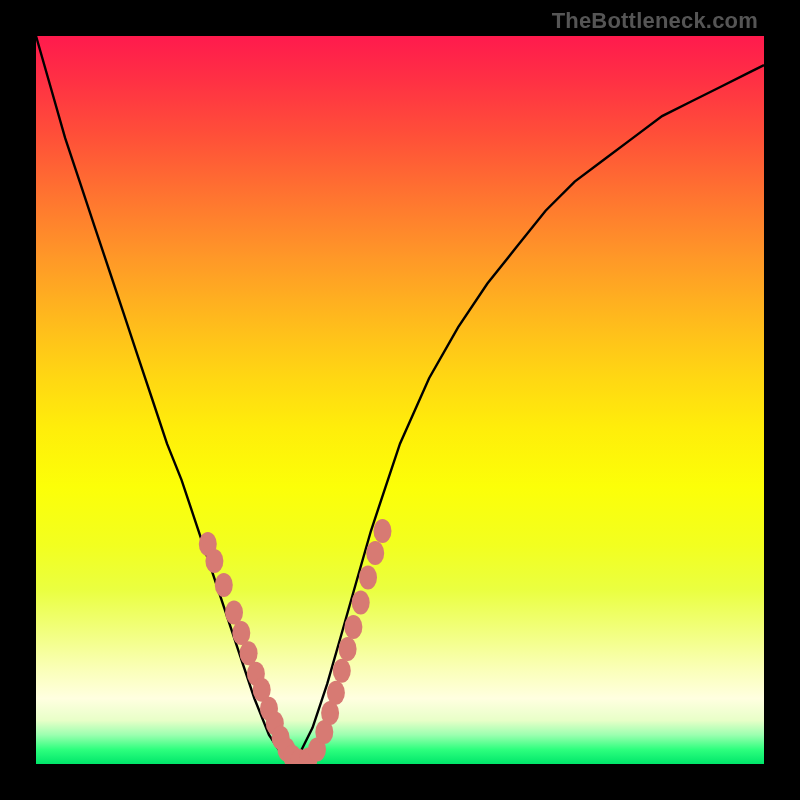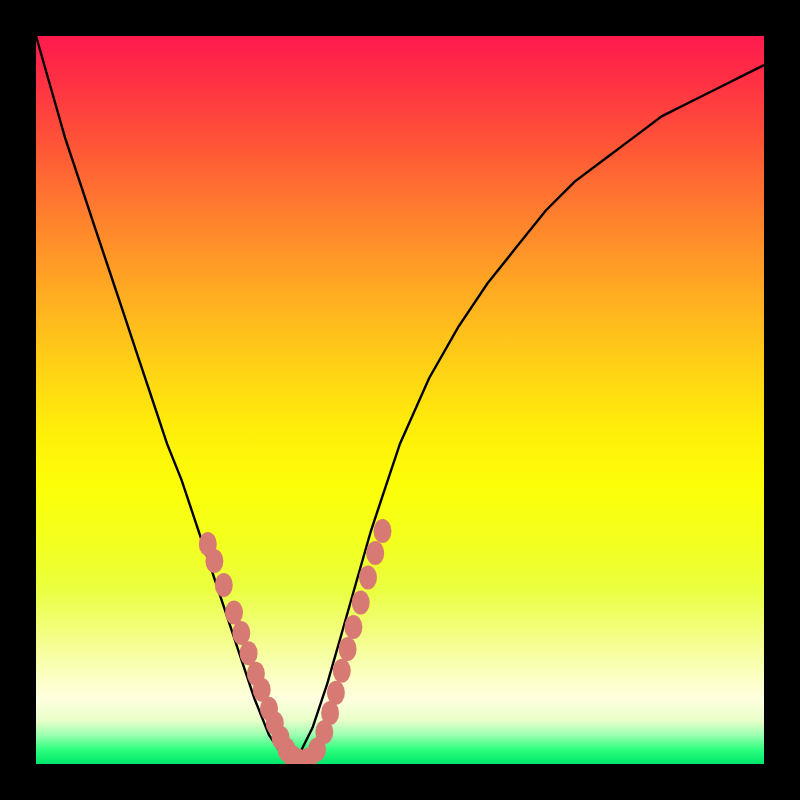--- a/index.html
+++ b/index.html
@@ -26,20 +26,21 @@
           #00e66a 100%);}
   .attrib{position:absolute;right:42px;top:8px;color:#555;font-weight:bold;font-size:22px;letter-spacing:.2px}
   svg{position:absolute;left:0;top:0}
   .curve{fill:none;stroke:#000;stroke-width:2.4}
   .marker{fill:#d77a73;stroke:none}
 </style>
 </head>
 <body>
 
 <div class="frame">
+  <div class="attrib">TheBottleneck.com</div>
   <div class="plot">
     <svg id="svg" width="728" height="728" viewBox="0 0 728 728">
       <path id="curve" class="curve" d="M0.0 0.0 L14.6 51.0 L29.1 101.9 L43.7 145.6 L58.2 189.3 L72.8 233.0 L87.4 276.6 L101.9 320.3 L116.5 364.0 L131.0 407.7 L145.6 444.1 L160.2 487.8 L174.7 531.4 L189.3 575.1 L203.8 618.8 L218.4 662.5 L233.0 698.9 L247.5 720.7 L256.3 728.0 L262.1 720.7 L276.6 691.6 L291.2 647.9 L305.8 597.0 L320.3 546.0 L334.9 495.0 L349.4 451.4 L364.0 407.7 L393.1 342.2 L422.2 291.2 L451.4 247.5 L480.5 211.1 L509.6 174.7 L538.7 145.6 L567.8 123.8 L597.0 101.9 L626.1 80.1 L655.2 65.5 L684.3 51.0 L713.4 36.4 L728.0 29.1 "></path>
       <g id="markers">
           <ellipse cx="171.8" cy="508.1" rx="9" ry="12" class="marker"></ellipse>
           <ellipse cx="178.4" cy="524.9" rx="9" ry="12" class="marker"></ellipse>
           <ellipse cx="187.8" cy="548.9" rx="9" ry="12" class="marker"></ellipse>
           <ellipse cx="198.0" cy="576.6" rx="9" ry="12" class="marker"></ellipse>
           <ellipse cx="205.3" cy="597.0" rx="9" ry="12" class="marker"></ellipse>
           <ellipse cx="212.6" cy="617.3" rx="9" ry="12" class="marker"></ellipse>

